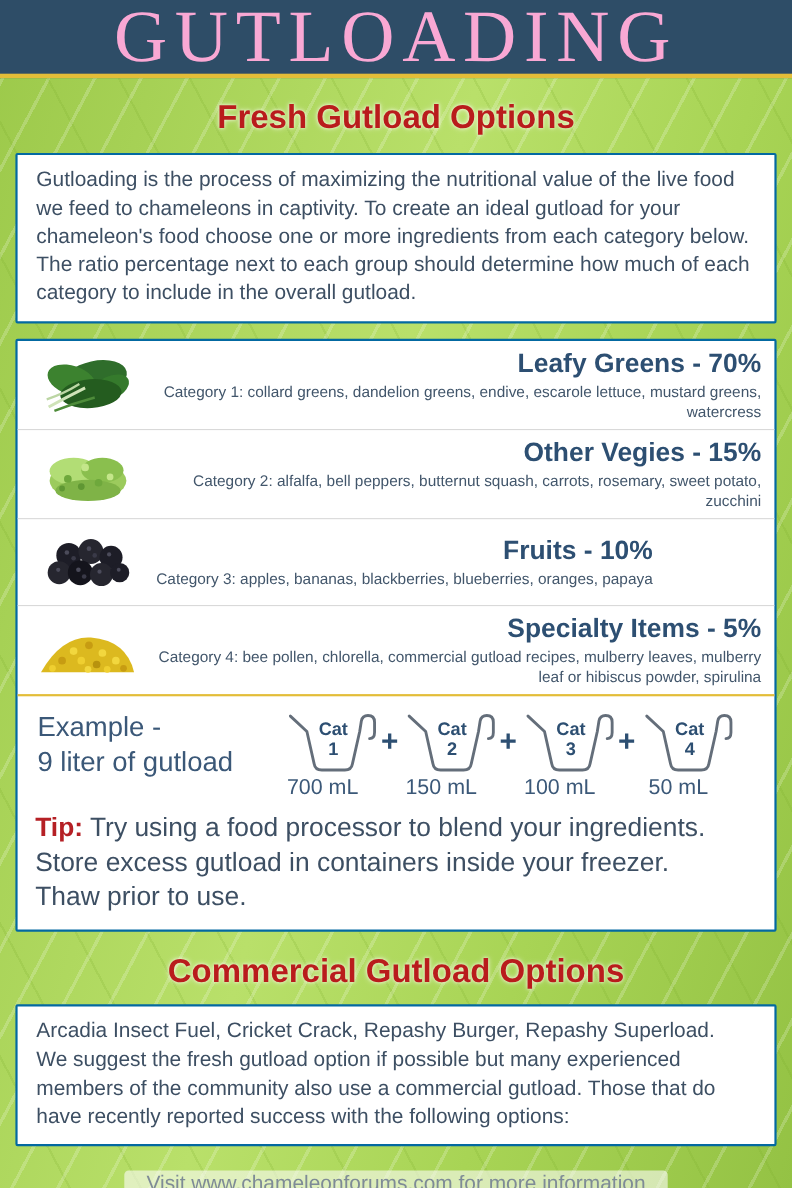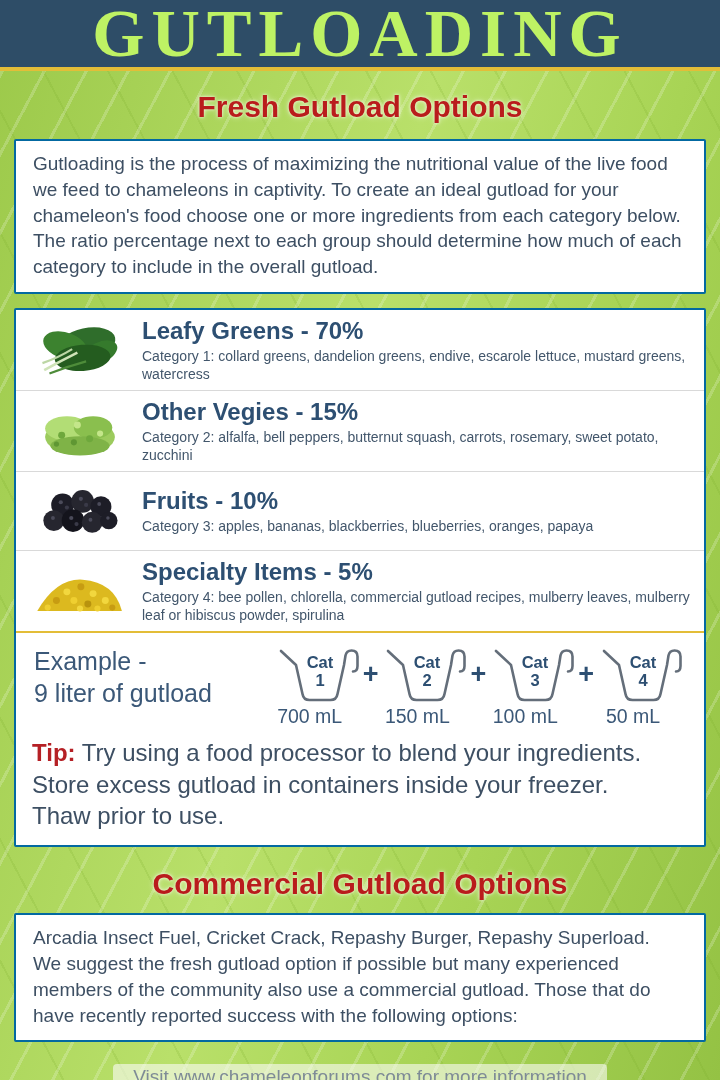--- a/index.html
+++ b/index.html
@@ -22,23 +22,23 @@
   .page { position: relative; z-index: 1; height: 1080px; display: flex; flex-direction: column; }
 
   
   .top-banner {
     height: 93px; background: #2e4d67;
     display: flex; align-items: center; justify-content: center;
     border-bottom: 4px solid #e3bd38;
   }
   .main-title {
     font-family: "Liberation Serif", serif;
-    font-weight: 700;
+    font-weight: 400;
     font-size: 67px;
-    color: #bef264;
+    color: #f9a8d4;
     letter-spacing: 7px;
     line-height: 1;
   }
 
   .section-heading {
     text-align: center;
     font-size: 30px; font-weight: bold;
     color: #b91c1c;
     text-shadow: 0 0 3px rgba(248,252,235,0.95), 0 0 6px rgba(248,252,235,0.6);
   }
@@ -52,29 +52,29 @@
   }
   .intro-panel { margin-top: 15px; padding: 10px 17px 12px 17px; }
   .body-text { font-size: 19px; line-height: 1.36; color: #3d4f63; }
 
   
   .categories-panel { margin-top: 14px; }
   .category-row { display: flex; align-items: center; padding: 7px 12px 7px 10px; }
   .category-row + .category-row { border-top: 1px solid #d9d9d9; }
   .category-image { width: 108px; min-width: 108px; display: flex; justify-content: center; align-items: center; }
   .category-image svg { width: 96px; height: 64px; }
-  .category-text { padding-left: 8px; }
+  .category-text { padding-left: 8px; text-align: right; }
   .category-name { font-size: 24px; font-weight: bold; color: #2d4f72; line-height: 1.15; }
   .category-items { font-size: 14px; color: #42566b; line-height: 1.3; margin-top: 2px; }
 
   
   .example-section { border-top: 2px solid #e3bd38; }
   .example-row { display: flex; align-items: flex-start; padding: 12px 18px 0 18px; }
   .example-label { width: 204px; min-width: 204px; font-size: 25px; color: #3b5878; line-height: 1.28; }
-  .cups-row { flex: 1; display: flex; justify-content: flex-end; align-items: flex-start; padding-top: 1px; }
+  .cups-row { flex: 1; display: flex; justify-content: center; align-items: flex-start; padding-top: 1px; }
   .cup-unit { display: flex; flex-direction: column; align-items: center; }
   .cup-unit svg { width: 92px; height: 58px; }
   .cup-amount { font-size: 19.5px; color: #3b5878; margin-top: 1px; transform: translateX(-7px); }
   .plus-sign { font-size: 27px; font-weight: bold; color: #2d4f72; margin-top: 13px; }
   .tip-line { padding: 9px 31px 13px 16px; font-size: 24px; line-height: 1.32; color: #3d4f63; }
   .tip-label { color: #b52025; font-weight: bold; }
 
   
   .commercial-heading { margin-top: 20px; }
   .commercial-panel { margin-top: 12px; padding: 10px 17px 12px 17px; }

